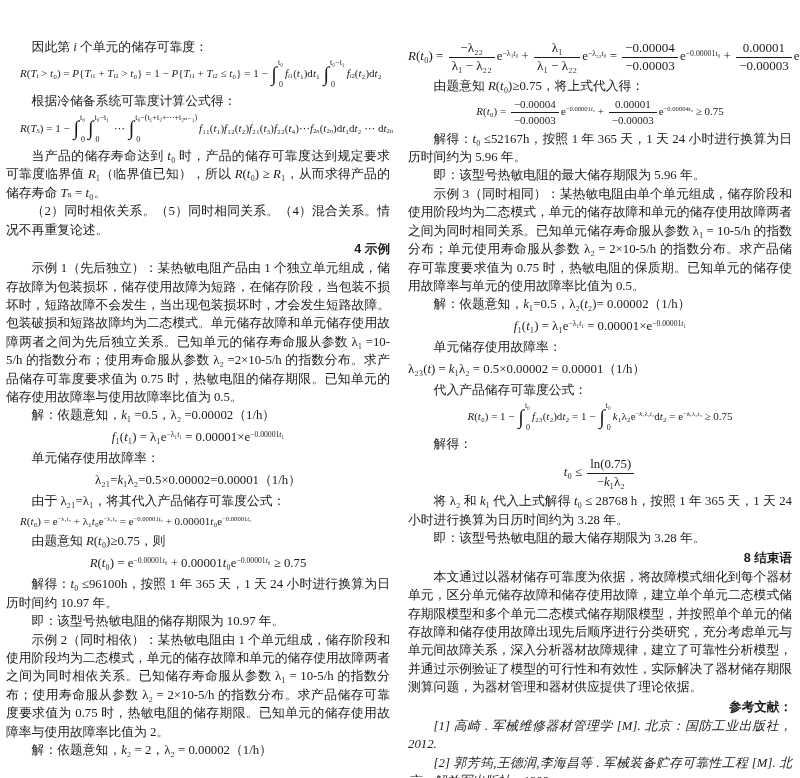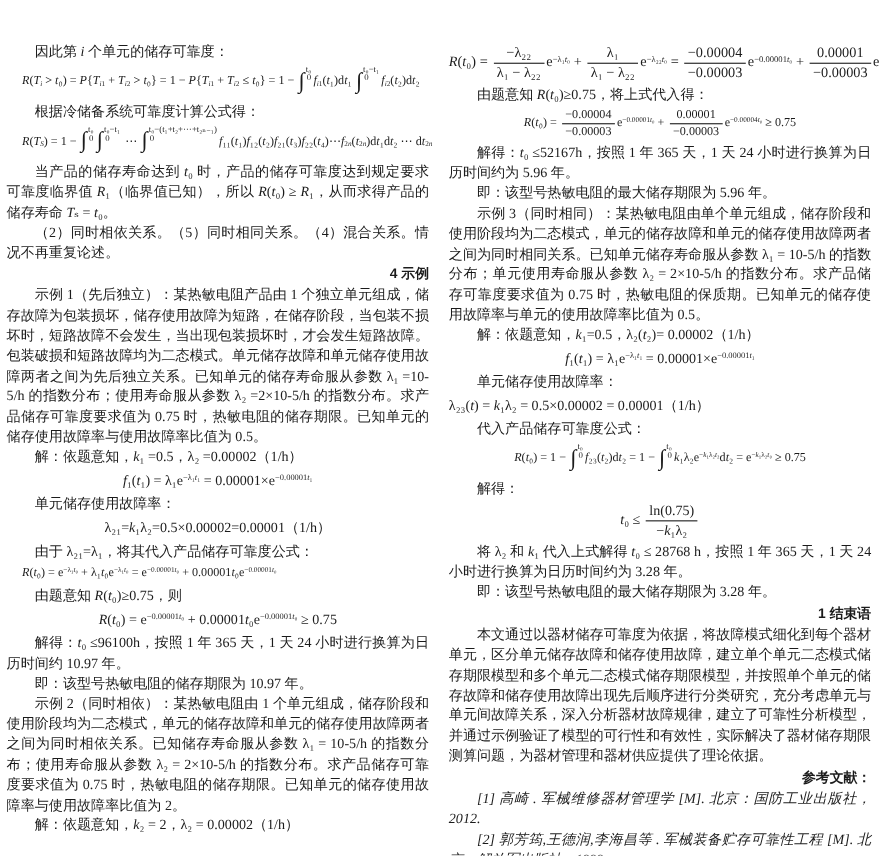--- a/index.html
+++ b/index.html
@@ -20,21 +20,21 @@
   .formula-sm { font-size: 11px; }
   .formula-xs { font-size: 13px; }
   sup { font-size: 0.6em; line-height: 0; vertical-align: 0.55em; }
   sub { font-size: 0.6em; line-height: 0; vertical-align: -0.25em; }
   i { font-style: italic; }
   .frac { display: inline-block; vertical-align: middle; text-align: center; line-height: 1.15; margin: 0 2px; }
   .frac .nu { display: block; padding: 0 3px 1px; border-bottom: 1px solid currentColor; }
   .frac .de { display: block; padding: 1px 3px 0; }
   .int { display: inline-flex; align-items: center; vertical-align: middle; margin: 0 2px 0 1px; }
   .int .isym { font-size: 185%; line-height: 0.85; }
-  .int .ilims { display: flex; flex-direction: column; justify-content: flex-start; height: 30px; font-size: 8px; line-height: 1; margin-left: 1px; }
+  .int .ilims { display: flex; flex-direction: column; justify-content: space-between; height: 30px; font-size: 8px; line-height: 1; margin-left: 1px; }
   .int .ilims .lo { margin-left: 1px; }
 </style>
 </head>
 <body>
 
 <div class="page">
   <div class="col">
       <div class="para">因此第 <i>i</i> 个单元的储存可靠度：</div>
       <div class="formula formula-left formula-sm"><i>R</i>(<i>T</i><sub><i>i</i></sub> &gt; <i>t</i>₀) = <i>P</i>{<i>T</i><sub><i>i</i>1</sub> + <i>T</i><sub><i>i</i>2</sub> &gt; <i>t</i>₀} = 1 − <i>P</i>{<i>T</i><sub><i>i</i>1</sub> + <i>T</i><sub><i>i</i>2</sub> ≤ <i>t</i>₀} = 1 − <span class="int">
           <span class="isym">∫</span>
@@ -108,20 +108,20 @@
           <span class="isym">∫</span>
           <span class="ilims">
             <span class="up">t₀</span>
             <span class="lo">0</span>
           </span>
         </span><i>k</i>₁λ₂e<sup>−<i>k</i>₁λ₂<i>t</i>₂</sup>d<i>t</i>₂ = e<sup>−<i>k</i>₁λ₂<i>t</i>₀</sup> ≥ 0.75</div>
       <div class="para">解得：</div>
       <div class="formula"><i>t</i>₀ ≤ <span class="frac"><span class="nu">ln(0.75)</span><span class="de">−<i>k</i>₁λ₂</span></span></div>
       <div class="para">将 λ₂ 和 <i>k</i>₁ 代入上式解得 <i>t</i>₀ ≤ 28768 h，按照 1 年 365 天，1 天 24 小时进行换算为日历时间约为 3.28 年。</div>
       <div class="para">即：该型号热敏电阻的最大储存期限为 3.28 年。</div>
-      <div class="heading">1 结束语</div>
+      <div class="heading">8 结束语</div>
       <div class="para">本文通过以器材储存可靠度为依据，将故障模式细化到每个器材单元，区分单元储存故障和储存使用故障，建立单个单元二态模式储存期限模型和多个单元二态模式储存期限模型，并按照单个单元的储存故障和储存使用故障出现先后顺序进行分类研究，充分考虑单元与单元间故障关系，深入分析器材故障规律，建立了可靠性分析模型，并通过示例验证了模型的可行性和有效性，实际解决了器材储存期限测算问题，为器材管理和器材供应提供了理论依据。</div>
       <div class="heading">参考文献：</div>
       <div class="para ref">[1] 高崎 . 军械维修器材管理学 [M]. 北京：国防工业出版社，2012.</div>
       <div class="para ref">[2] 郭芳筠,王德润,李海昌等 . 军械装备贮存可靠性工程 [M]. 北京：解放军出版社，1999.</div>
       <div class="para ref">[3] 张永进,赵明 . 基于定期检测的贮存可靠性模型及其参数估计 [J]. 系统工程理论与实践，2008，10：82-88.</div>
     </div>
 </div>
 
 </body></html>

